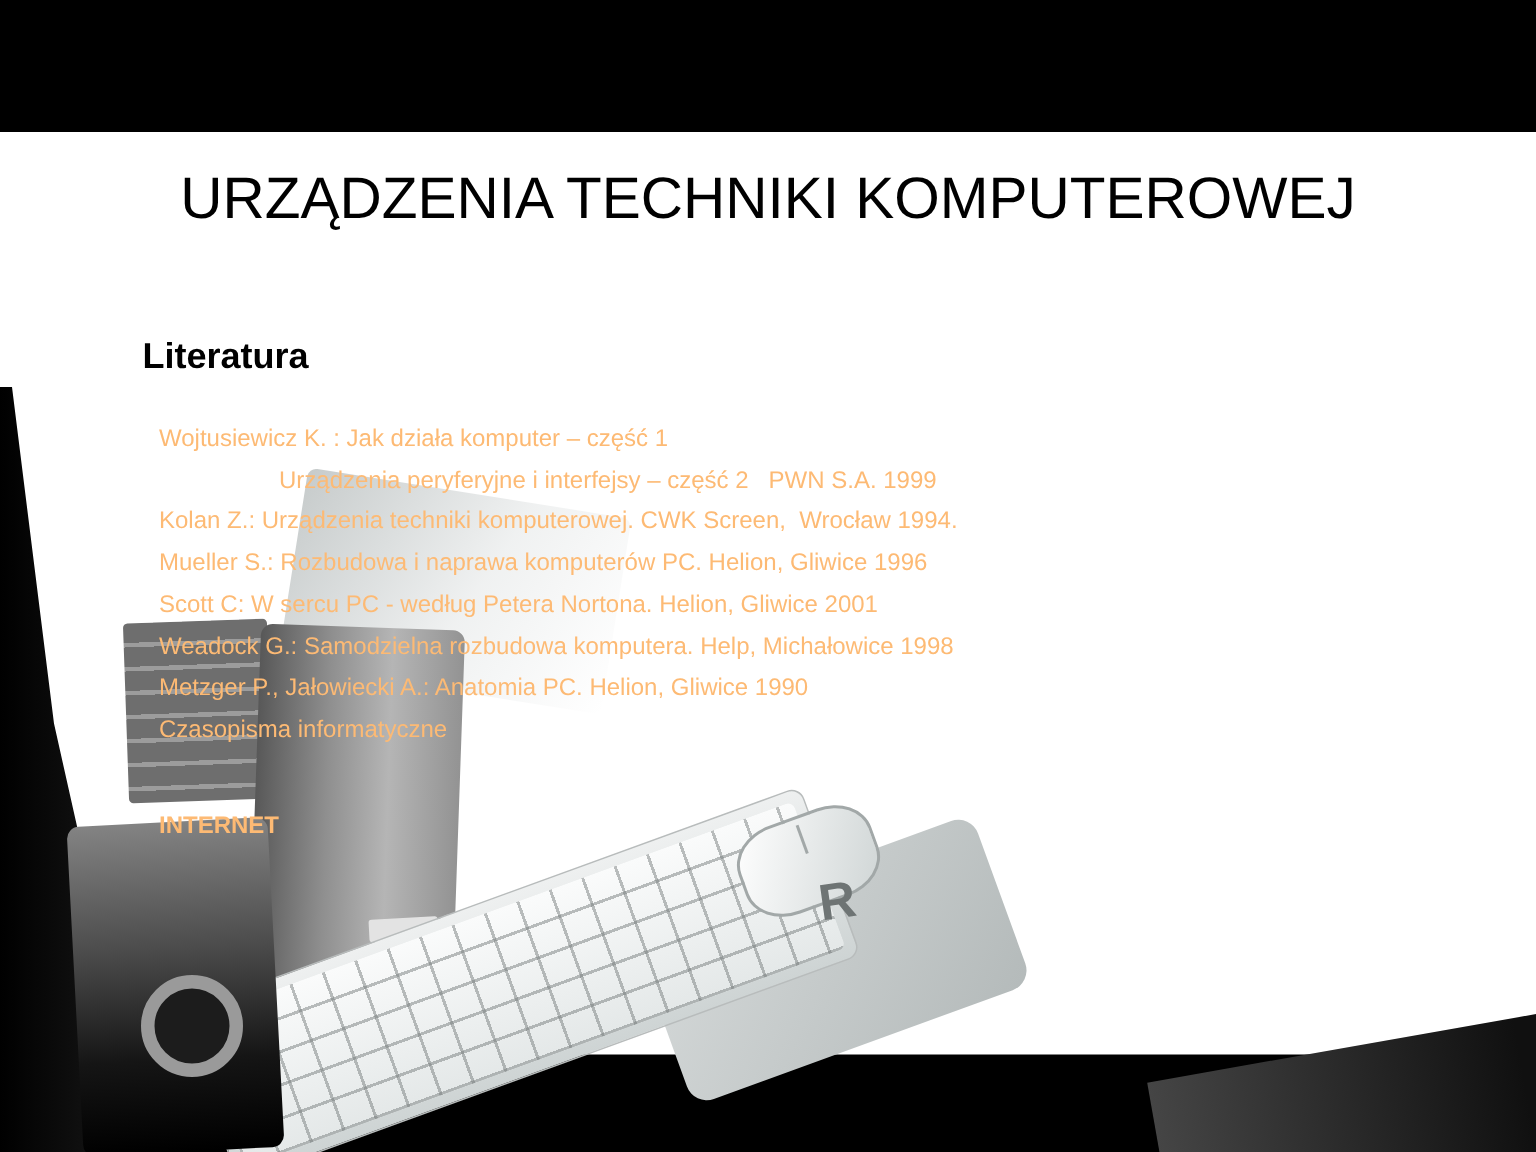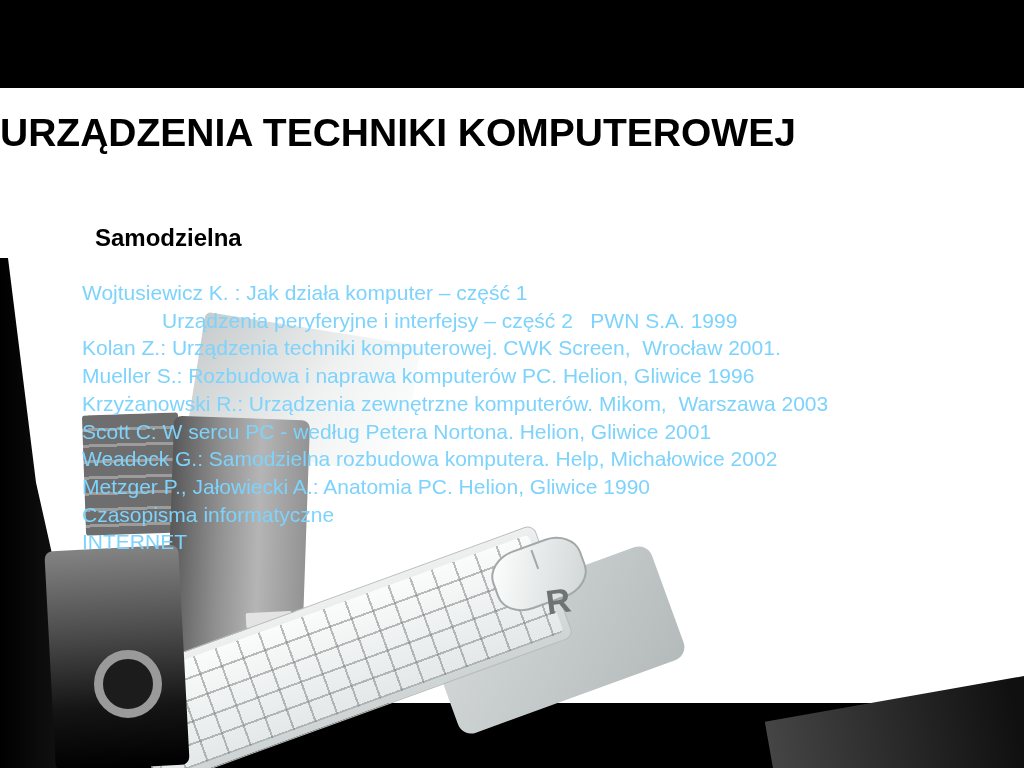--- a/index.html
+++ b/index.html
@@ -46,28 +46,28 @@
     transform:rotate(-8deg);line-height:1;}
   .speaker{left:50px;top:548px;width:134px;height:220px;transform:rotate(-3deg);
     background:linear-gradient(to bottom,#838383,#4c4c4c 38%,#151515 72%,#000);
     border-radius:8px;}
   .speaker-cone{left:94px;top:650px;width:50px;height:50px;border:9px solid #9a9a9a;
     border-radius:50%;background:#1c1c1c;}
   .br-wedge{left:772px;top:694px;width:310px;height:110px;transform:rotate(-10deg);
     background:linear-gradient(90deg,#454545,#101010 80%);}
 
   
-  .slide-title{position:absolute;left:0;right:0;top:111px;text-align:left;
-    font-size:39px;color:#000;font-weight:700;white-space:nowrap;}
+  .slide-title{position:absolute;left:0;right:0;top:111px;text-align:center;
+    font-size:39px;color:#000;font-weight:400;white-space:nowrap;}
   .heading{position:absolute;left:95px;top:224px;font-size:24px;font-weight:700;color:#000;}
-  .bib{position:absolute;left:82px;top:279px;width:905px;font-size:21px;
-    line-height:27.7px;color:#7dd3fc;}
+  .bib{position:absolute;left:106px;top:279px;width:905px;font-size:16px;
+    line-height:27.7px;color:#fdba74;}
   .bib-line{white-space:pre-wrap;}
   .bib-line.indent{padding-left:80px;}
-  .bib-line.bold{font-weight:400;}
+  .bib-line.bold{font-weight:700;margin-top:36px;}
 </style>
 </head>
 <body>
 
 <div class="canvas">
 
   <div class="slide-bg"></div>
 
   <div class="photo">
     <div class="monitor-top"></div>
@@ -84,28 +84,27 @@
       <div class="mouse-line"></div>
     </div>
     <div class="r-logo">R</div>
     <div class="speaker"></div>
     <div class="speaker-cone"></div>
     <div class="br-wedge"></div>
   </div>
 
   <div class="slide-title">URZĄDZENIA TECHNIKI KOMPUTEROWEJ</div>
 
-  <div class="heading">Samodzielna</div>
+  <div class="heading">Literatura</div>
 
   <div class="bib">
     <div class="bib-line">Wojtusiewicz K. : Jak działa komputer – część 1</div>
     <div class="bib-line indent">Urządzenia peryferyjne i interfejsy – część 2   PWN S.A. 1999</div>
-    <div class="bib-line">Kolan Z.: Urządzenia techniki komputerowej. CWK Screen,  Wrocław 2001.</div>
+    <div class="bib-line">Kolan Z.: Urządzenia techniki komputerowej. CWK Screen,  Wrocław 1994.</div>
     <div class="bib-line">Mueller S.: Rozbudowa i naprawa komputerów PC. Helion, Gliwice 1996</div>
-    <div class="bib-line">Krzyżanowski R.: Urządzenia zewnętrzne komputerów. Mikom,  Warszawa 2003</div>
     <div class="bib-line">Scott C: W sercu PC - według Petera Nortona. Helion, Gliwice 2001</div>
-    <div class="bib-line">Weadock G.: Samodzielna rozbudowa komputera. Help, Michałowice 2002</div>
+    <div class="bib-line">Weadock G.: Samodzielna rozbudowa komputera. Help, Michałowice 1998</div>
     <div class="bib-line">Metzger P., Jałowiecki A.: Anatomia PC. Helion, Gliwice 1990</div>
     <div class="bib-line">Czasopisma informatyczne</div>
     <div class="bib-line bold">INTERNET</div>
   </div>
 
 </div>
 
 </body></html>

